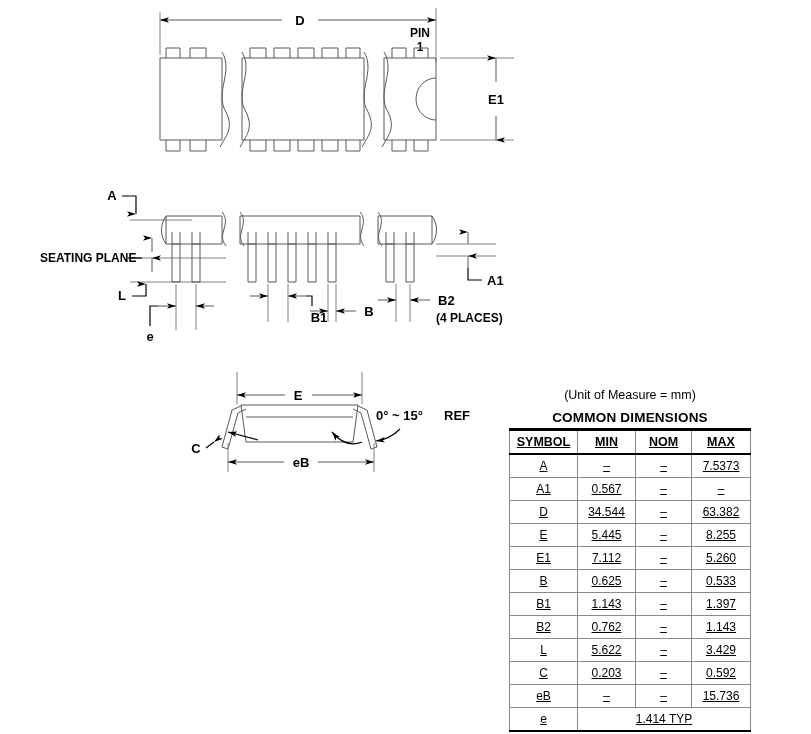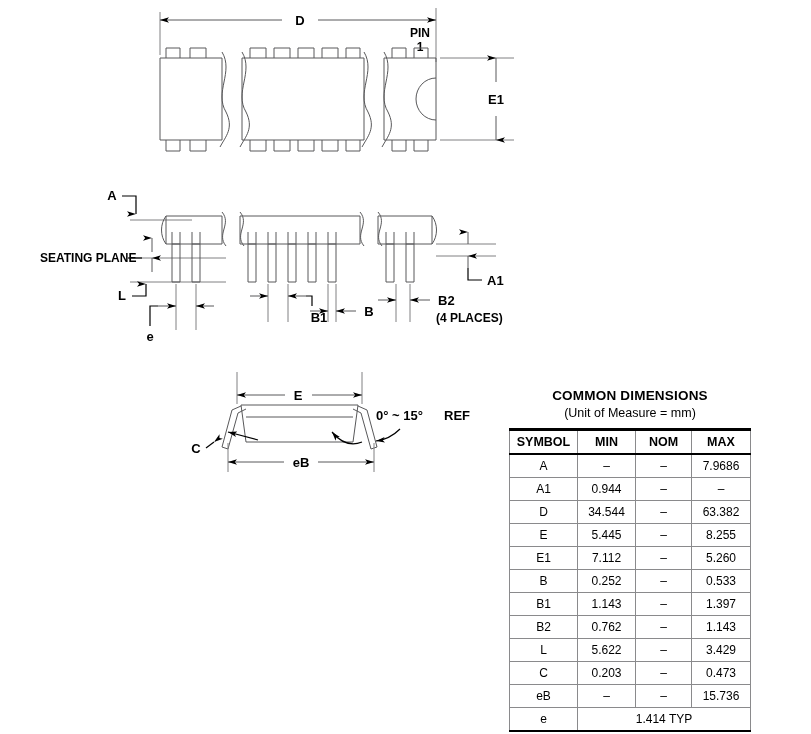--- a/index.html
+++ b/index.html
@@ -82,20 +82,21 @@
     text-align: center;
     font-size: 12.5px;
     color: #000;
     margin: 0 0 8px 0;
   }
   table.dims {
     border-collapse: collapse;
     margin: 0 auto;
     width: 241px;
     table-layout: fixed;
+    text-decoration: underline;
   }
   table.dims th,
   table.dims td {
     border: 1px solid #8a8a8c;
     text-align: center;
     font-size: 12px;
     height: 22px;
     padding: 0 2px;
     color: #000;
     background: #ffffff;
@@ -313,47 +314,47 @@
 
       <line x1="228" y1="443" x2="228" y2="472" class="extline"></line>
       <line x1="374" y1="443" x2="374" y2="472" class="extline"></line>
       <line x1="228" y1="462" x2="284" y2="462" class="dimline" marker-start="url(#arrR)"></line>
       <line x1="318" y1="462" x2="374" y2="462" class="dimline" marker-end="url(#arrL)"></line>
       <text class="lbl" x="301" y="467" text-anchor="middle">eB</text>
     </g>
   </svg>
 
   <div id="dim-table-wrap">
+    <div id="dim-subtitle">(Unit of Measure = mm)</div>
     <div id="dim-title">COMMON DIMENSIONS</div>
-    <div id="dim-subtitle">(Unit of Measure = mm)</div>
     <table class="dims">
       <colgroup>
         <col class="c-sym">
           <col class="c-min">
           <col class="c-nom">
           <col class="c-max">
       </colgroup>
       <thead>
         <tr>
           <th>SYMBOL</th>
           <th>MIN</th>
           <th>NOM</th>
           <th>MAX</th>
         </tr>
       </thead>
       <tbody id="dim-tbody">
           <tr>
             <td class="sym">A</td>
             <td>–</td>
             <td>–</td>
-            <td>7.9686</td>
+            <td>7.5373</td>
           </tr>
           <tr>
             <td class="sym">A1</td>
-            <td>0.944</td>
+            <td>0.567</td>
             <td>–</td>
             <td>–</td>
           </tr>
           <tr>
             <td class="sym">D</td>
             <td>34.544</td>
             <td>–</td>
             <td>63.382</td>
           </tr>
           <tr>
@@ -363,21 +364,21 @@
             <td>8.255</td>
           </tr>
           <tr>
             <td class="sym">E1</td>
             <td>7.112</td>
             <td>–</td>
             <td>5.260</td>
           </tr>
           <tr>
             <td class="sym">B</td>
-            <td>0.252</td>
+            <td>0.625</td>
             <td>–</td>
             <td>0.533</td>
           </tr>
           <tr>
             <td class="sym">B1</td>
             <td>1.143</td>
             <td>–</td>
             <td>1.397</td>
           </tr>
           <tr>
@@ -389,21 +390,21 @@
           <tr>
             <td class="sym">L</td>
             <td>5.622</td>
             <td>–</td>
             <td>3.429</td>
           </tr>
           <tr>
             <td class="sym">C</td>
             <td>0.203</td>
             <td>–</td>
-            <td>0.473</td>
+            <td>0.592</td>
           </tr>
           <tr>
             <td class="sym">eB</td>
             <td>–</td>
             <td>–</td>
             <td>15.736</td>
           </tr>
           <tr class="lastrow">
             <td class="sym">e</td>
             <td colspan="3">1.414 TYP</td>

